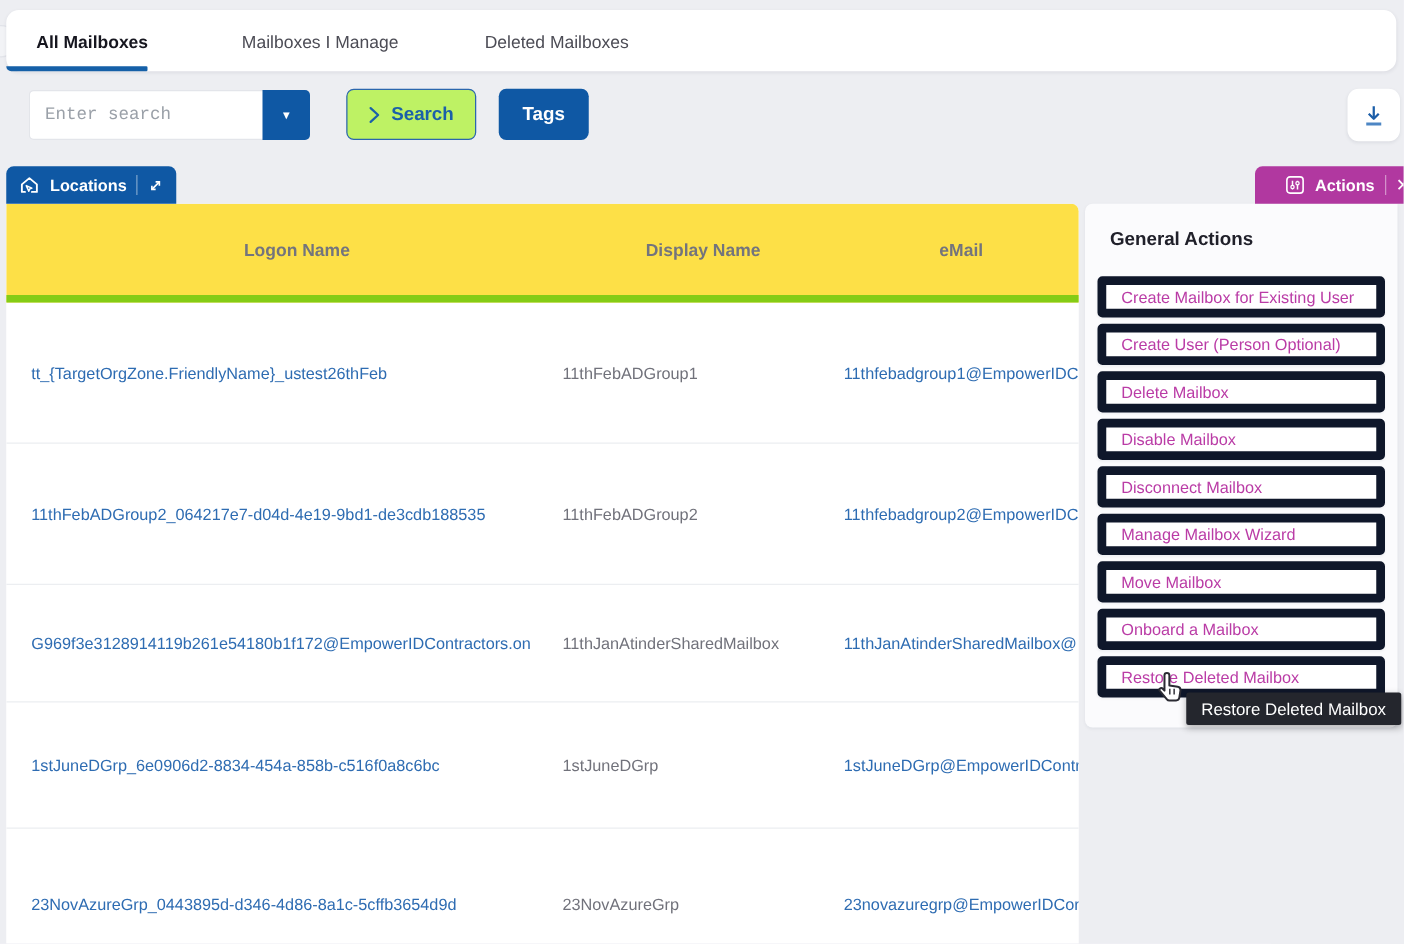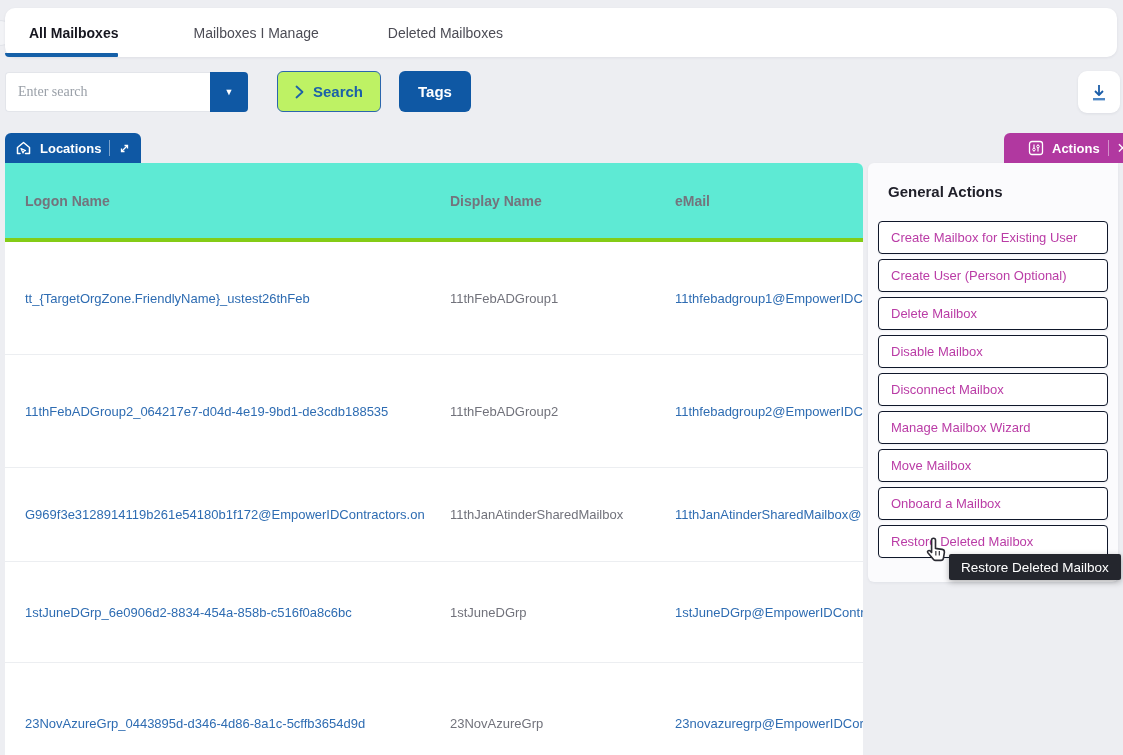--- a/index.html
+++ b/index.html
@@ -13,23 +13,23 @@
     background:#f2f3f6;border:1px solid #e1e3e9;z-index:1;}
   .tab{font-size:14px;color:#4c4c55;font-weight:500;cursor:pointer;white-space:nowrap;}
   .tab.active{color:#16161f;font-weight:800;}
   .tab.t1{margin-left:24px;}
   .tab.t2{margin-left:75px;}
   .tab.t3{margin-left:69px;}
   .tab-underline{position:absolute;left:0;bottom:0;width:113px;height:4px;background:#1560a8;
     border-radius:0 2px 2px 8px;}
 
   
-  .search-input{position:absolute;left:5px;top:72px;width:205px;height:40px;border:1px solid #e3e5ea;
+  .search-input{position:absolute;left:23px;top:72px;width:205px;height:40px;border:1px solid #e3e5ea;
     border-right:none;background:#fff;border-radius:4px 0 0 4px;box-sizing:border-box;padding:0 12px;
-    font-size:14px;color:#6d28d9;outline:none;font-family:Liberation Serif, serif;}
+    font-size:14px;color:#6d28d9;outline:none;font-family:Liberation Mono, monospace;}
   .search-input::placeholder{color:#9aa0a8;}
   .search-caret-btn{position:absolute;left:210px;top:72px;width:38px;height:40px;background:#0f58a4;
     border:none;border-radius:0 4px 4px 0;color:#fff;font-size:10px;cursor:pointer;display:flex;
     align-items:center;justify-content:center;}
   .search-btn{position:absolute;left:277px;top:71px;width:104px;height:41px;background:#bef264;
     border:1px solid #2b66ad;border-radius:6px;color:#1b60a9;font-size:15px;font-weight:600;cursor:pointer;
     display:flex;align-items:center;justify-content:center;gap:9px;font-family:"Liberation Sans",sans-serif;}
   .tags-btn{position:absolute;left:399px;top:71px;width:72px;height:41px;background:#0f58a4;border:none;
     border-radius:6px;color:#ffffff;font-size:15px;font-weight:600;cursor:pointer;font-family:"Liberation Sans",sans-serif;}
   .download-btn{position:absolute;left:1078px;top:71px;width:42px;height:42px;background:#fff;border:none;
@@ -41,37 +41,37 @@
     border-radius:6px 6px 0 0;display:flex;align-items:center;gap:8px;color:#fff;cursor:pointer;z-index:3;}
   .actions-bar{position:absolute;left:1004px;top:133px;height:30px;padding:0 24px;background:#b138a0;
     border-radius:6px 6px 0 0;display:flex;align-items:center;gap:8px;color:#fff;cursor:pointer;z-index:3;}
   .bar-label{font-size:13px;font-weight:700;}
   .bar-divider{width:1px;height:16px;background:rgba(255,255,255,.45);}
   .bar-x{font-size:14px;line-height:1;}
 
   
   .table-card{position:absolute;left:5px;top:163px;width:858px;height:592px;background:#fff;
     border-radius:0 6px 0 0;overflow:hidden;z-index:2;}
-  .thead{height:79px;background:#5eead4;border-bottom:4px solid #84cc16;display:grid;
-    grid-template-columns:425px 225px 1fr;align-items:center;padding-left:20px;box-sizing:border-box;}
+  .thead{height:79px;background:#fde047;border-bottom:6px solid #84cc16;display:grid;
+    grid-template-columns:425px 225px 1fr;align-items:center;padding-left:20px;box-sizing:border-box;text-align:center;}
   .th{font-size:14px;font-weight:700;color:#73747d;cursor:pointer;}
   .trow{display:grid;grid-template-columns:425px 225px 1fr;align-items:center;padding-left:20px;
     box-sizing:border-box;border-bottom:1px solid #eceef1;}
   .trow.r1{height:113px;} .trow.r2{height:113px;} .trow.r3{height:94px;} .trow.r4{height:101px;}
   .trow.r5{height:120px;border-bottom:none;}
   .cell{font-size:13px;white-space:nowrap;overflow:hidden;padding-right:8px;}
   .cell.link{color:#2e6cb2;cursor:pointer;}
   .cell.muted{color:#71727b;}
 
   
   .actions-panel{position:absolute;left:868px;top:163px;width:250px;height:419px;background:#fbfbfd;
     border-radius:6px 0 6px 6px;box-shadow:0 1px 3px rgba(25,35,60,.06);z-index:2;box-sizing:border-box;}
   .panel-title{position:absolute;left:20px;top:20px;font-size:15px;font-weight:700;color:#20202a;}
   .action-list{position:absolute;left:10px;top:58px;width:230px;display:flex;flex-direction:column;gap:5px;}
-  .action-item{height:33px;background:#fff;border:1px solid #0f172a;border-radius:4px;box-sizing:border-box;
+  .action-item{height:33px;background:#fff;border:7px solid #0f172a;border-radius:4px;box-sizing:border-box;
     box-shadow:0 1px 2px rgba(20,30,60,.05);display:flex;align-items:center;padding-left:12px;
     font-size:13px;color:#ba3ca6;cursor:pointer;white-space:nowrap;overflow:hidden;}
 
   
   .tooltip{position:absolute;left:949px;top:554px;height:26px;padding:0 12px;background:#24262d;color:#fff;
     font-size:13.5px;display:flex;align-items:center;border-radius:2px;z-index:6;white-space:nowrap;
     box-shadow:0 2px 6px rgba(0,0,0,.3);}
   .cursor{position:absolute;left:924px;top:536px;z-index:7;pointer-events:none;}
 
   .icon{display:inline-flex;align-items:center;justify-content:center;}

